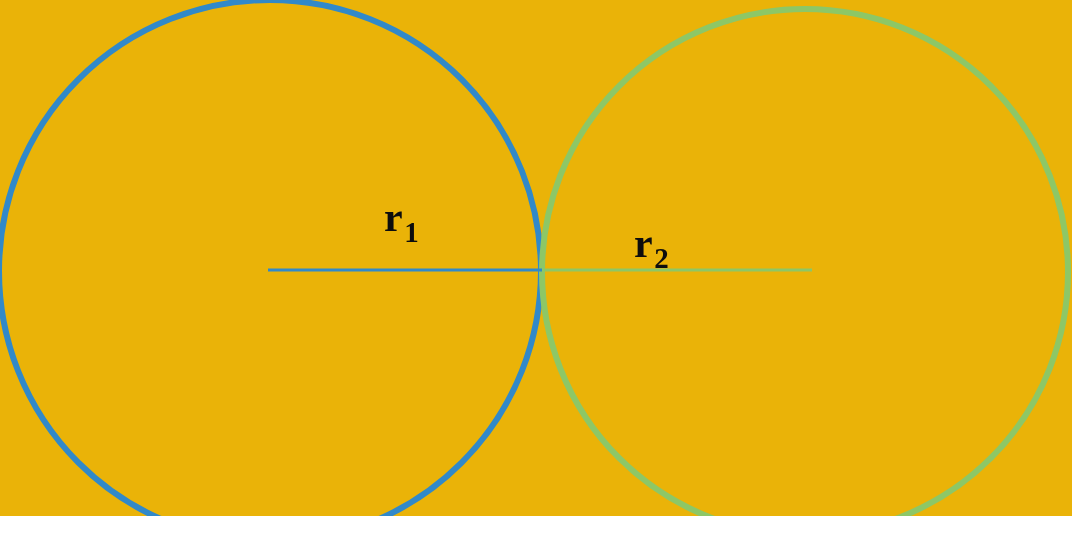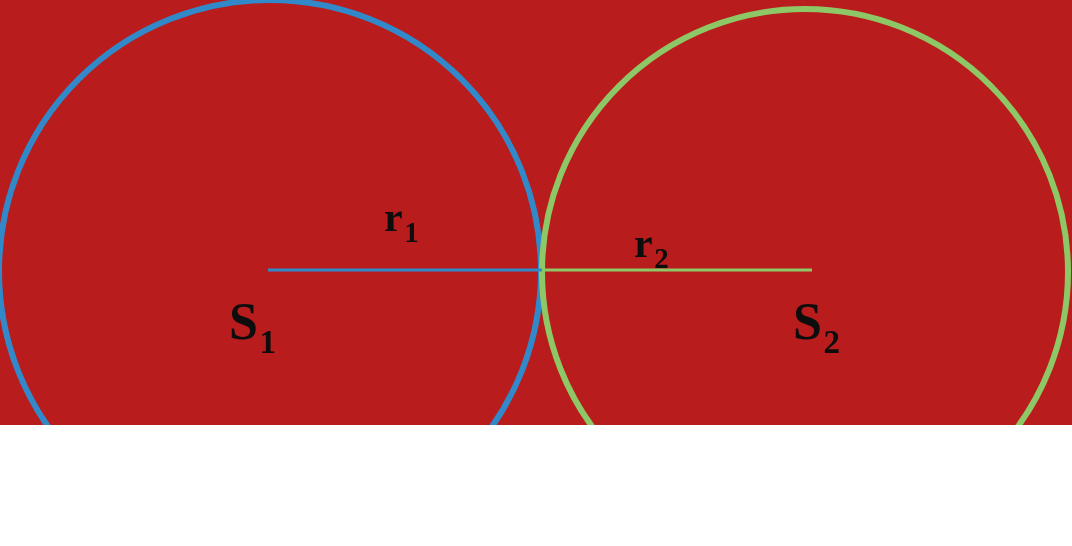--- a/index.html
+++ b/index.html
@@ -61,42 +61,36 @@
     top: 14px;
   }
   #lbl-r1 { left: 384px; top: 196px; }
   #lbl-r2 { left: 634px; top: 196px; }
   #lbl-s1 { left: 229px; top: 296px; }
   #lbl-s2 { left: 793px; top: 296px; }
 </style>
 </head>
 <body>
 
-<div id="figure-root" style="width: 1072px; height: 425px; background: #b91c1c;">
+<div id="figure-root" style="width: 1072px; height: 516px; background: #eab308;">
 
   <svg id="figure-svg" viewBox="0 0 1072 546" xmlns="http://www.w3.org/2000/svg" style="width: 1072px; height: 546px;">
 
     <circle id="circle-s1" fill="none" stroke="#3189C9" stroke-width="6" cx="270" cy="271" r="271"></circle>
 
     <circle id="circle-s2" fill="none" stroke="#8DC766" stroke-width="6" cx="805" cy="272" r="263"></circle>
 
     <line id="radius-r1" stroke="#3189C9" stroke-width="3" stroke-linecap="butt" x1="268" y1="270" x2="542" y2="270"></line>
 
     <line id="radius-r2" stroke="#8DC766" stroke-width="3" stroke-linecap="butt" x1="542" y1="270" x2="812" y2="270"></line>
   </svg>
 
   <div class="label radius" id="lbl-r1" style="color: rgb(13, 13, 13);">
     <span class="base">r</span><span class="sub">1</span>
   </div>
 
   <div class="label radius" id="lbl-r2" style="color: rgb(13, 13, 13); margin-top: 26px;">
     <span class="base">r</span><span class="sub">2</span>
   </div>
 
-  <div class="label set" id="lbl-s1" style="color: rgb(13, 13, 13);">
-    <span class="base">S</span><span class="sub">1</span>
-  </div>
 
-  <div class="label set" id="lbl-s2" style="color: rgb(13, 13, 13);">
-    <span class="base">S</span><span class="sub">2</span>
-  </div>
 
 </div>
 
 </body></html>

